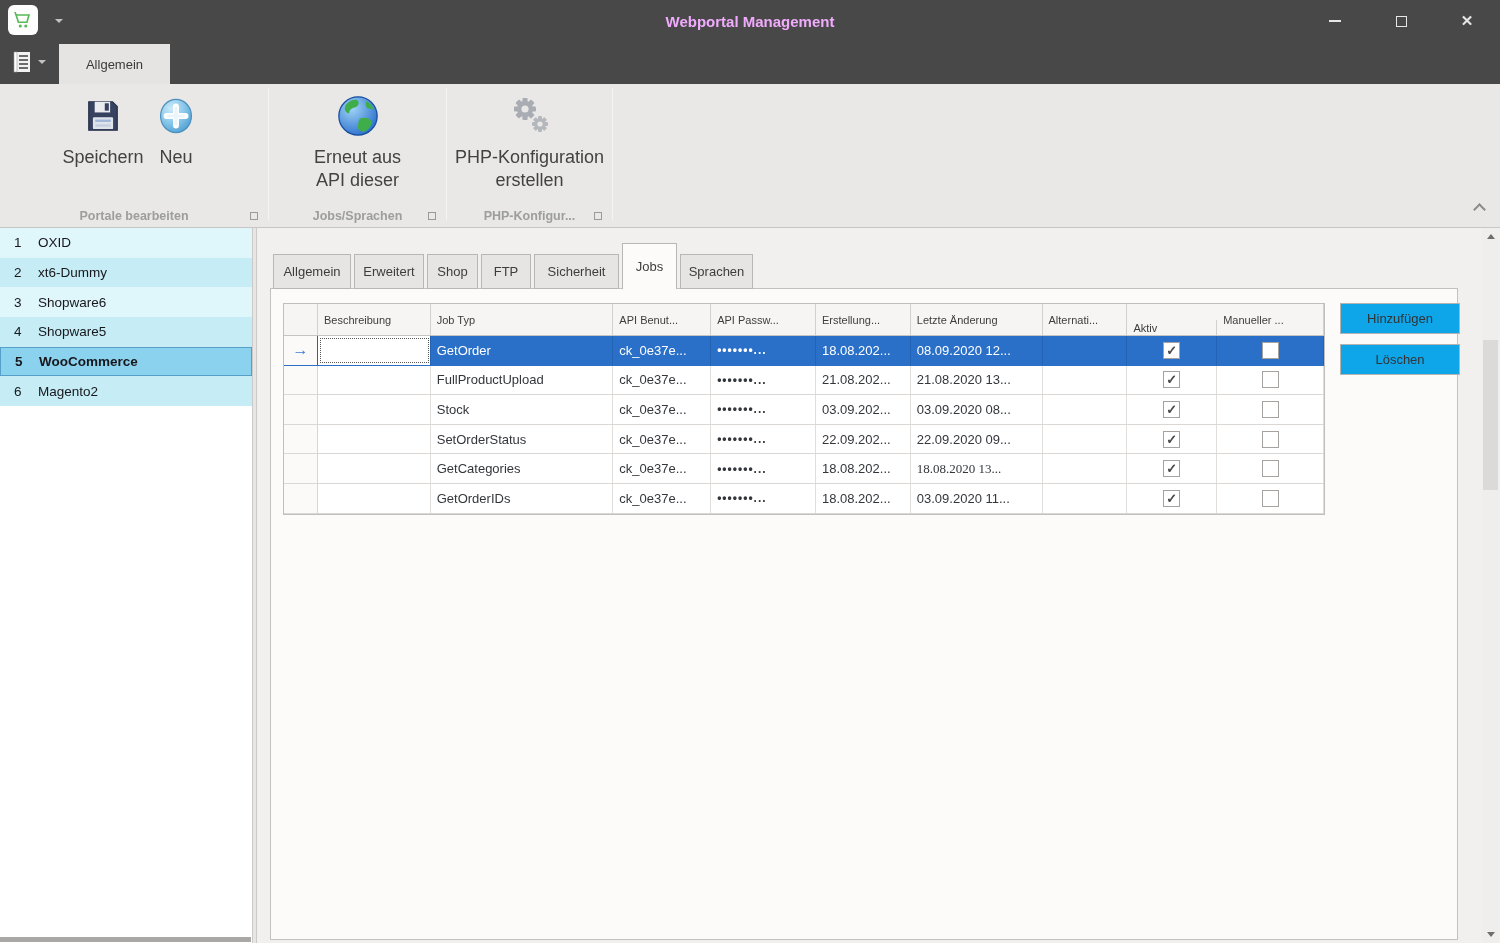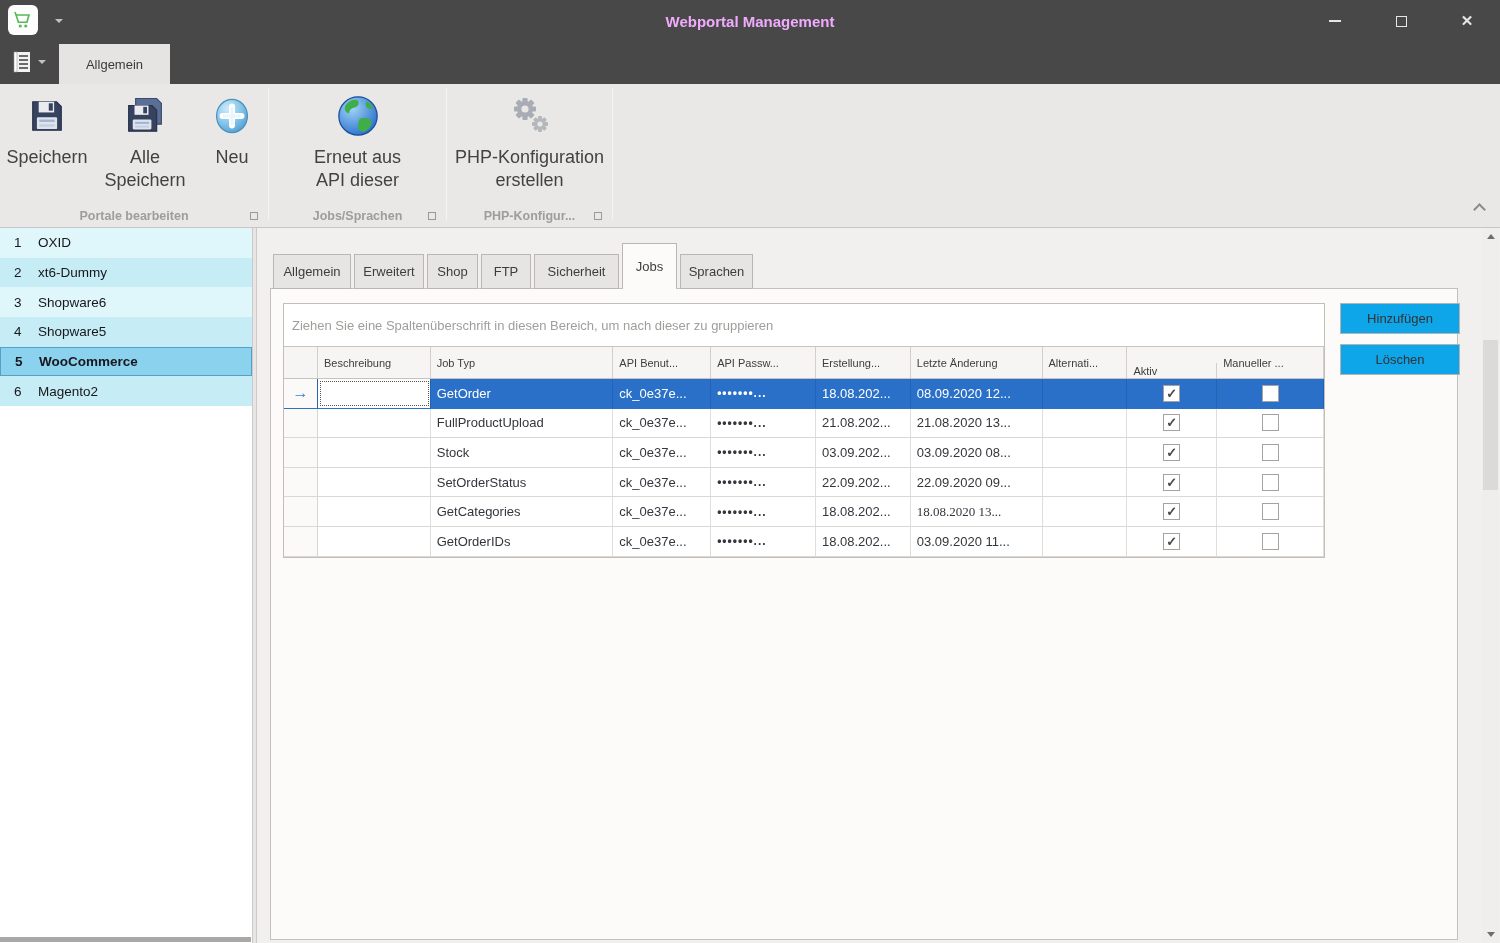--- a/index.html
+++ b/index.html
@@ -154,34 +154,20 @@
           <svg width="38" height="38" viewBox="0 0 32 32">
             <path d="M4 4 h20 l4 4 v20 h-24 z" fill="#36425f" stroke="#26304a"></path>
             <rect x="9" y="4" width="13" height="9" fill="#e9ebef"></rect>
             <rect x="17.5" y="5.3" width="3.4" height="6.2" fill="#36425f"></rect>
             <rect x="7.5" y="17" width="17" height="10" rx="1" fill="#dfe3ea"></rect>
             <rect x="9.5" y="19" width="13" height="2" fill="#9fb6d8"></rect>
             <rect x="9.5" y="23" width="13" height="2" fill="#c4d0e2"></rect>
           </svg>
         </div>
         <div class="rlabel">Speichern</div>
-      </div>
-      <div class="rbtn" style="width:112px;">
-        <div class="ric">
-          <svg width="42" height="40" viewBox="0 0 36 34">
-            <path d="M10 2 h18 l4 4 v18 h-22 z" fill="#5a6e96" stroke="#3b4a6b"></path>
-            <path d="M4 8 h20 l4 4 v18 h-24 z" fill="#36425f" stroke="#26304a"></path>
-            <rect x="9" y="8" width="12" height="8" fill="#e9ebef"></rect>
-            <rect x="16.5" y="9.2" width="3.2" height="5.5" fill="#36425f"></rect>
-            <rect x="7.5" y="20" width="16" height="8.5" rx="1" fill="#dfe3ea"></rect>
-            <rect x="9.5" y="22" width="12" height="1.8" fill="#9fb6d8"></rect>
-            <rect x="9.5" y="25.2" width="12" height="1.8" fill="#c4d0e2"></rect>
-          </svg>
-        </div>
-        <div class="rlabel">Alle Speichern</div>
       </div>
       <div class="rbtn" style="width:62px;">
         <div class="ric">
           <svg width="38" height="38" viewBox="0 0 32 32">
             <defs>
                 <radialGradient id="pg" cx="35%" cy="28%" r="80%">
               <stop offset="0%" stop-color="#cdeafa"></stop>
                   <stop offset="55%" stop-color="#86c6e9"></stop>
                   <stop offset="100%" stop-color="#4e9ed2"></stop>
             </radialGradient>
@@ -301,21 +287,20 @@
         <div class="tab" style="width: 70px;">Erweitert</div>
         <div class="tab" style="width: 51px;">Shop</div>
         <div class="tab" style="width: 50px;">FTP</div>
         <div class="tab" style="width: 85px;">Sicherheit</div>
         <div class="tab sel" style="width: 55px;">Jobs</div>
         <div class="tab" style="width: 73px;">Sprachen</div>
       </div>
 
     <div class="page">
       <div class="grid">
-        <div class="group-panel">Ziehen Sie eine Spaltenüberschrift in diesen Bereich, um nach dieser zu gruppieren</div>
         <div class="g-header">
             <div class="g-hcell" style="width: 34px;"></div>
             <div class="g-hcell" style="width: 113px;">Beschreibung</div>
             <div class="g-hcell" style="width: 183px;">Job Typ</div>
             <div class="g-hcell" style="width: 98px;">API Benut...</div>
             <div class="g-hcell" style="width: 105px;">API Passw...</div>
             <div class="g-hcell" style="width: 95px;">Erstellung...</div>
             <div class="g-hcell" style="width: 132px;">Letzte Änderung</div>
             <div class="g-hcell" style="width: 85px;">Alternati...</div>
             <div class="g-hcell" style="width: 90px; margin-top: 16px;">Aktiv</div>

